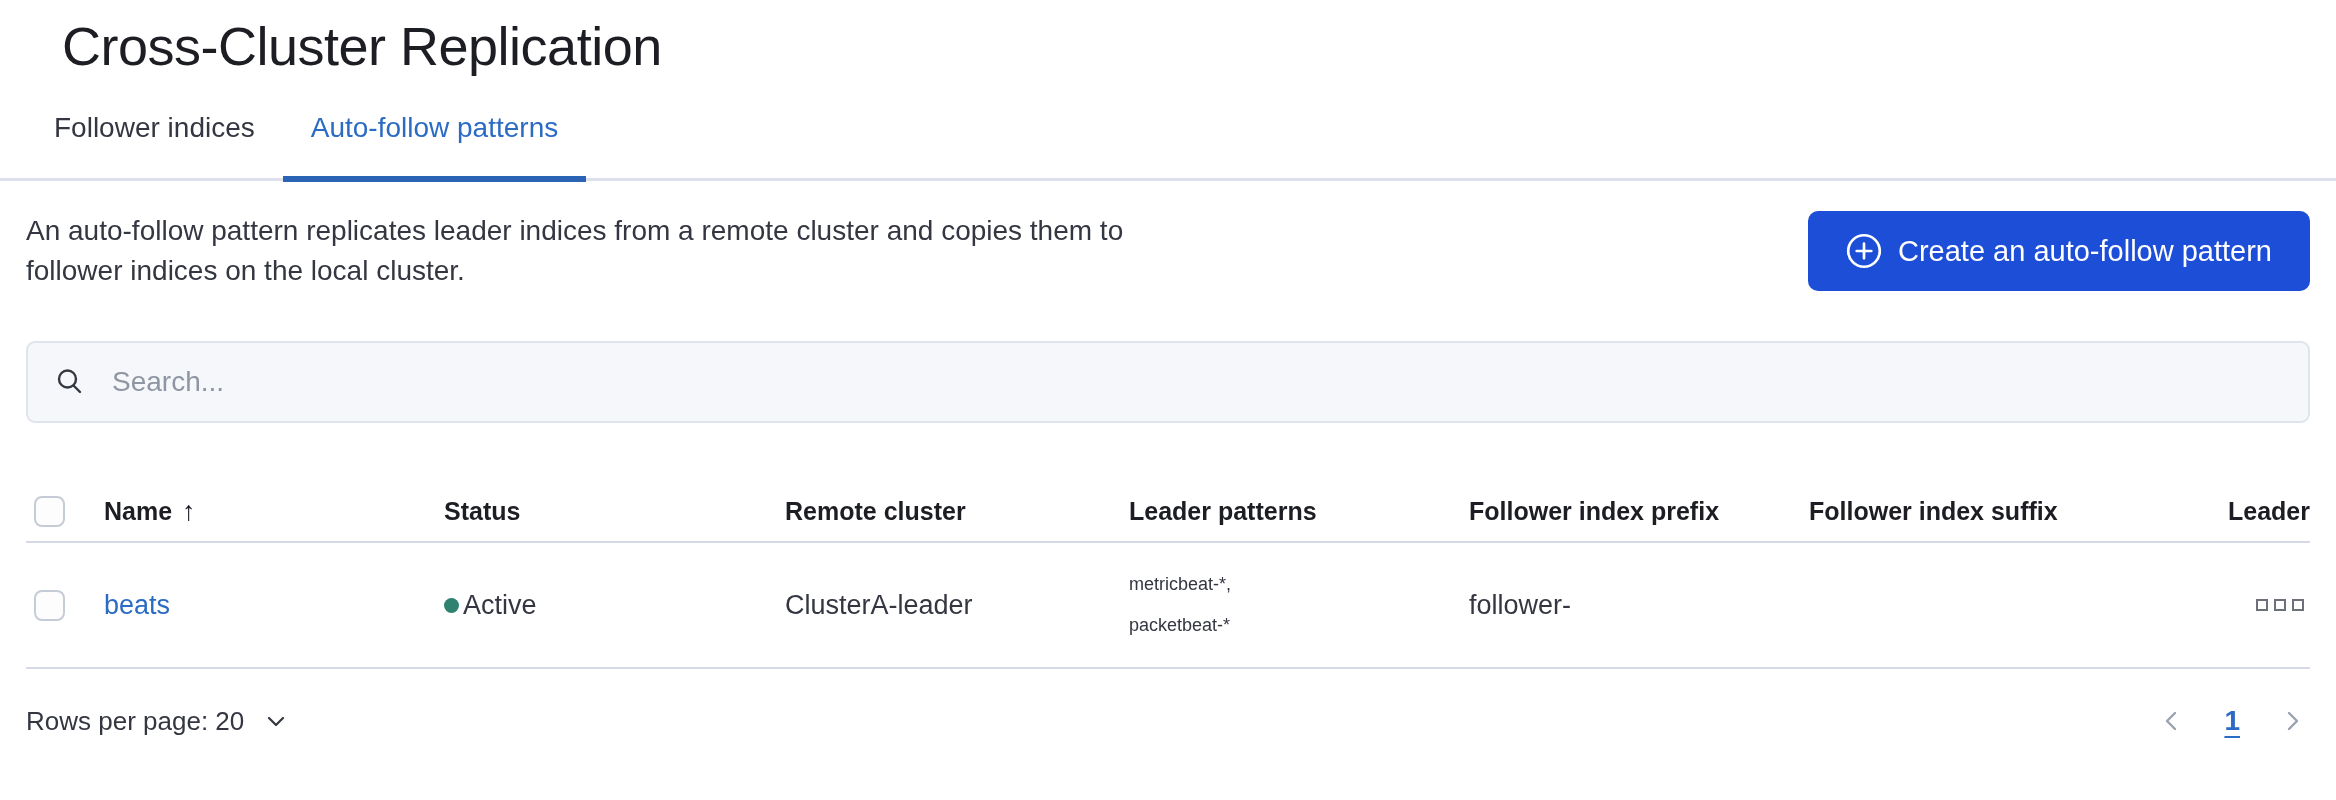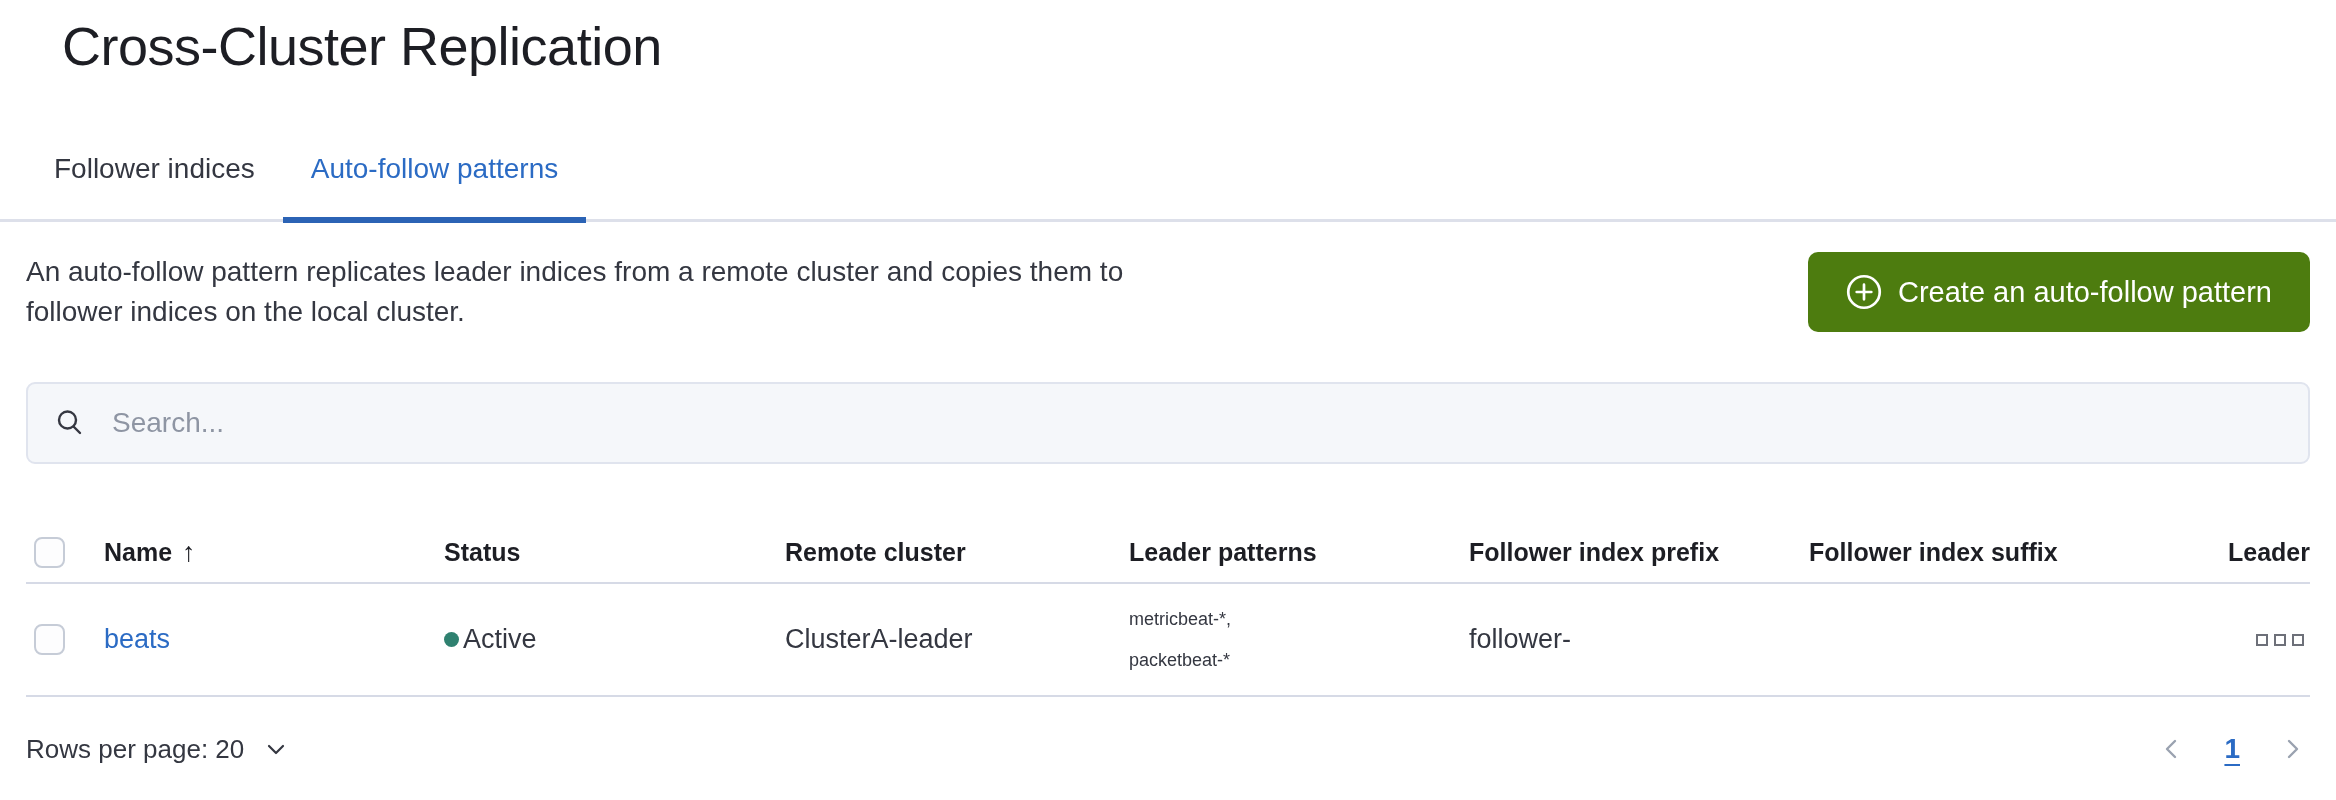--- a/index.html
+++ b/index.html
@@ -13,21 +13,21 @@
   .container { padding:0 26px; position:relative; }
 
   
   .page-title {
     padding-top:14px;
     font-size:54px; line-height:64px; font-weight:400;
     color:#1d1e24; letter-spacing:-0.5px;margin-left:36px;
   }
 
   
-  .tabs { margin-top:74px; display:flex; position:relative; }
+  .tabs { margin-top:33px; display:flex; position:relative; }
   .tabs .tab-rule {
     position:absolute; left:-26px; right:-26px; bottom:0;
     height:3px; background:#dde0ea;
   }
   .tab {
     position:relative; z-index:1;
     padding:0 28px 36px 28px;
     font-size:28px; line-height:34px;
     color:#343741; cursor:pointer;
   }
@@ -39,21 +39,21 @@
 
   
   .intro { margin-top:30px; display:flex; justify-content:space-between; align-items:flex-start; }
   .description {
     max-width:1165px;
     font-size:28px; line-height:40px; color:#343741;
   }
   .create-btn {
     flex:none; display:flex; align-items:center; gap:16px;
     height:80px; padding:0 38px;
-    background:#4d7c0f; border:none; border-radius:10px;
+    background:#1d4ed8; border:none; border-radius:10px;
     color:#ffffff; font-size:29px; font-family:inherit;
     cursor:pointer;
   }
   .plus-circle { width:36px; height:36px; flex:none; }
 
   
   .search-bar {
     margin-top:50px; height:82px;
     display:flex; align-items:center;
     background:#f5f7fa; border:2px solid #e0e4ee; border-radius:9px;
@@ -64,21 +64,21 @@
     flex:1; margin-left:26px;
     border:none; outline:none; background:transparent;
     font-size:28px; font-family:inherit; color:#343741;
   }
   .search-input::placeholder { color:#8e95a3; opacity:1; }
 
   
   .table { margin-top:58px; }
   .thead, .trow { display:flex; align-items:center; border-bottom:2px solid #d6dae6; }
   .thead { height:62px; }
-  .trow { height:113px; }
+  .trow { height:126px; }
   .cell { flex:none; }
   .c-check   { width:78px; display:flex; align-items:center; }
   .c-name    { width:340px; }
   .c-status  { width:341px; }
   .c-remote  { width:344px; }
   .c-leader  { width:340px; }
   .c-prefix  { width:340px; }
   .c-suffix  { flex:1 1 auto; }
   .c-actions { width:130px; display:flex; justify-content:flex-end; align-items:center; }
 

